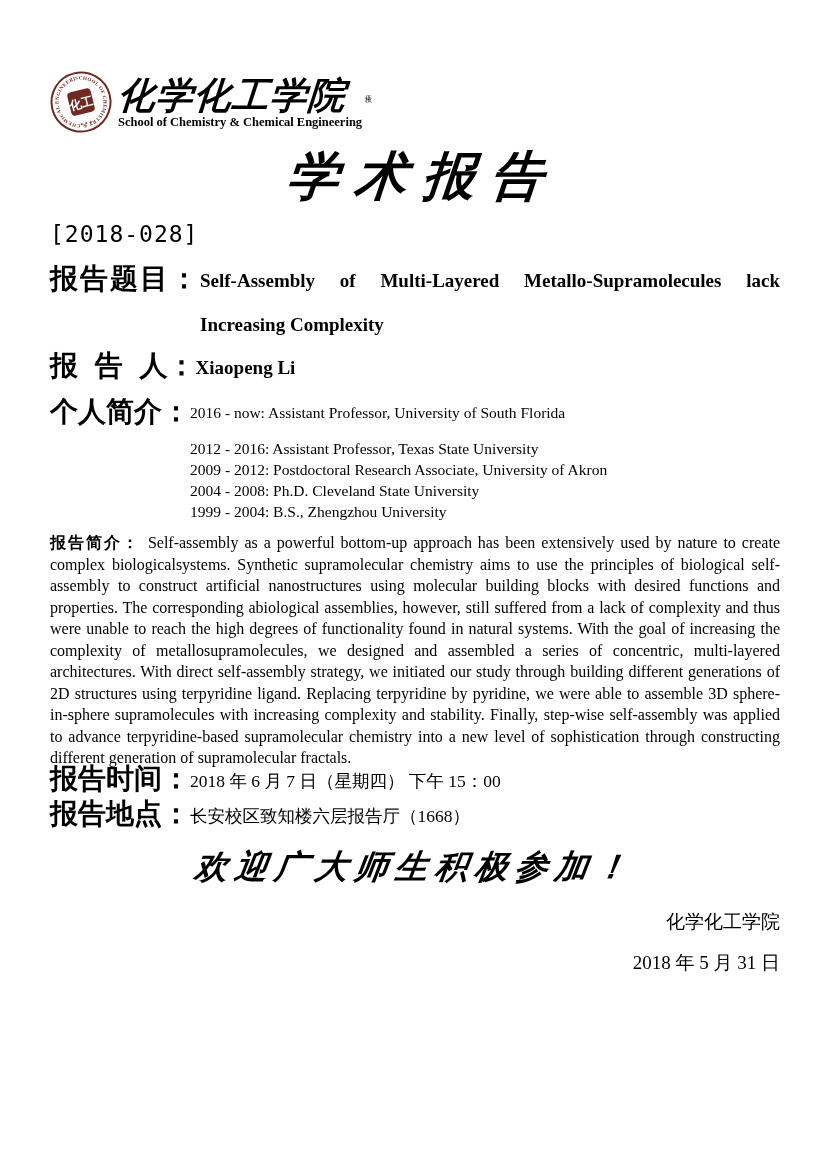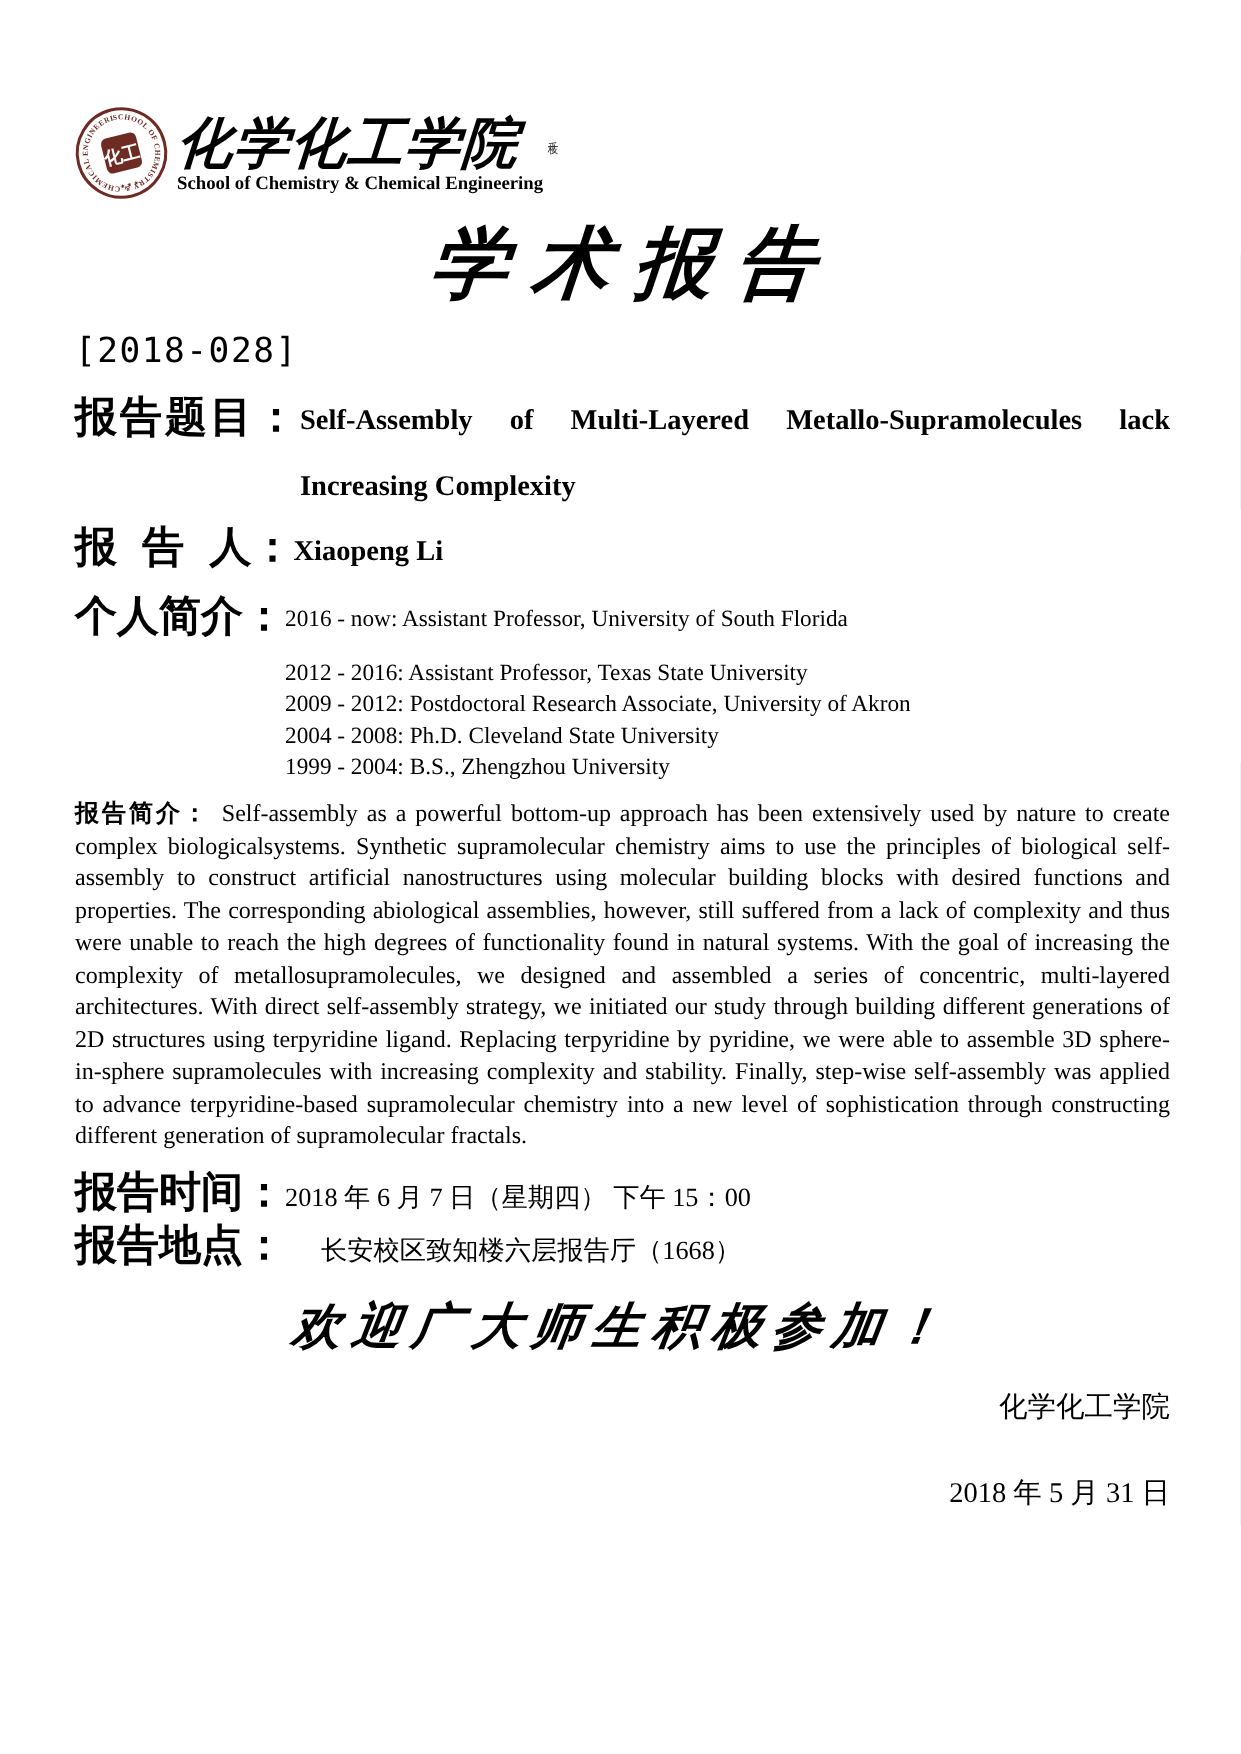--- a/index.html
+++ b/index.html
@@ -139,22 +139,22 @@
     line-height: 21.5px;
     text-align: justify;
   }
   .abstract-label {
     font-family: "Liberation Sans", sans-serif;
     font-weight: bold;
     font-size: 16px;
     padding-right: 8px;
   }
 
-  .row-time { margin-top: 17px; }
-  .row-venue { margin-top: 11px; gap: 24px; }
+  .row-time { margin-top: 0; }
+  .row-venue { margin-top: 11px; }
   .field-value {
     font-family: "Liberation Serif", serif;
     font-size: 17.5px;
     line-height: 24px;
   }
 
   
   .closing-line {
     margin-top: 18px;
     text-align: center;
@@ -174,21 +174,21 @@
   }
   .footer-org {
     font-family: "Liberation Serif", serif;
     font-size: 19px;
     line-height: 24px;
   }
   .footer-date {
     font-family: "Liberation Serif", serif;
     font-size: 19px;
     line-height: 24px;
-    margin-top: 33px;
+    margin-top: 17px;
   }
 </style>
 </head>
 <body>
 
 <div class="page">
 
   <div class="logo-row">
     <svg class="seal" viewBox="0 0 62 62" xmlns="http://www.w3.org/2000/svg">
       <circle cx="31" cy="31" r="29.5" fill="none" stroke="#6e2b23" stroke-width="2"></circle>

